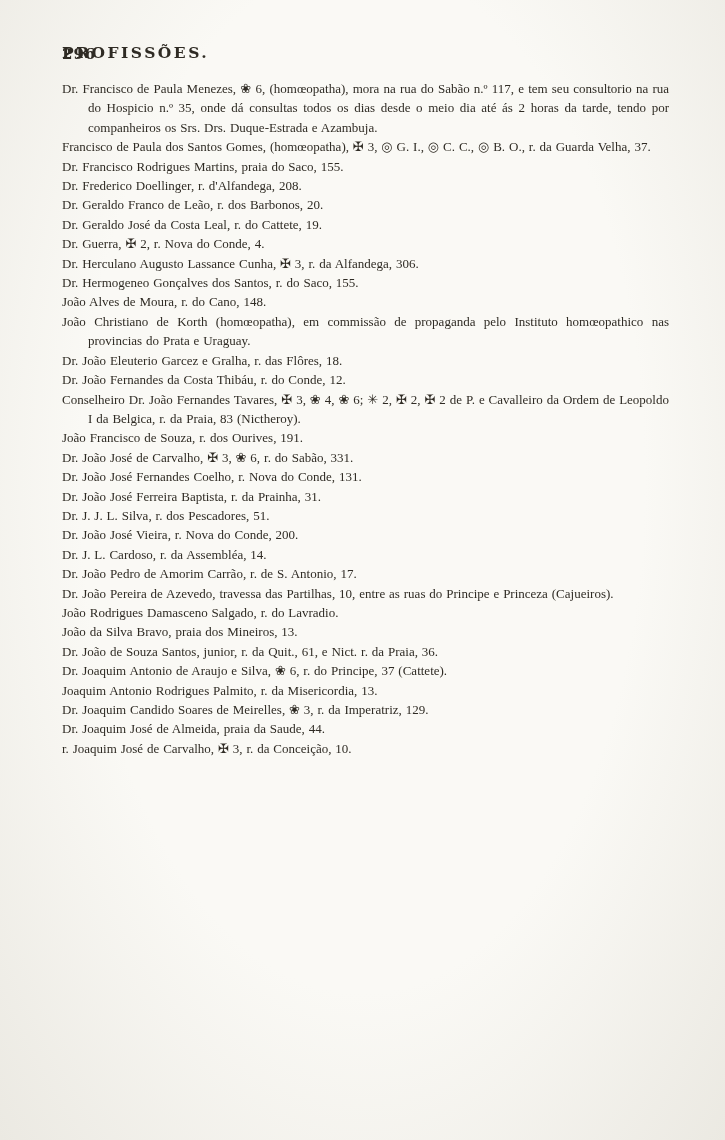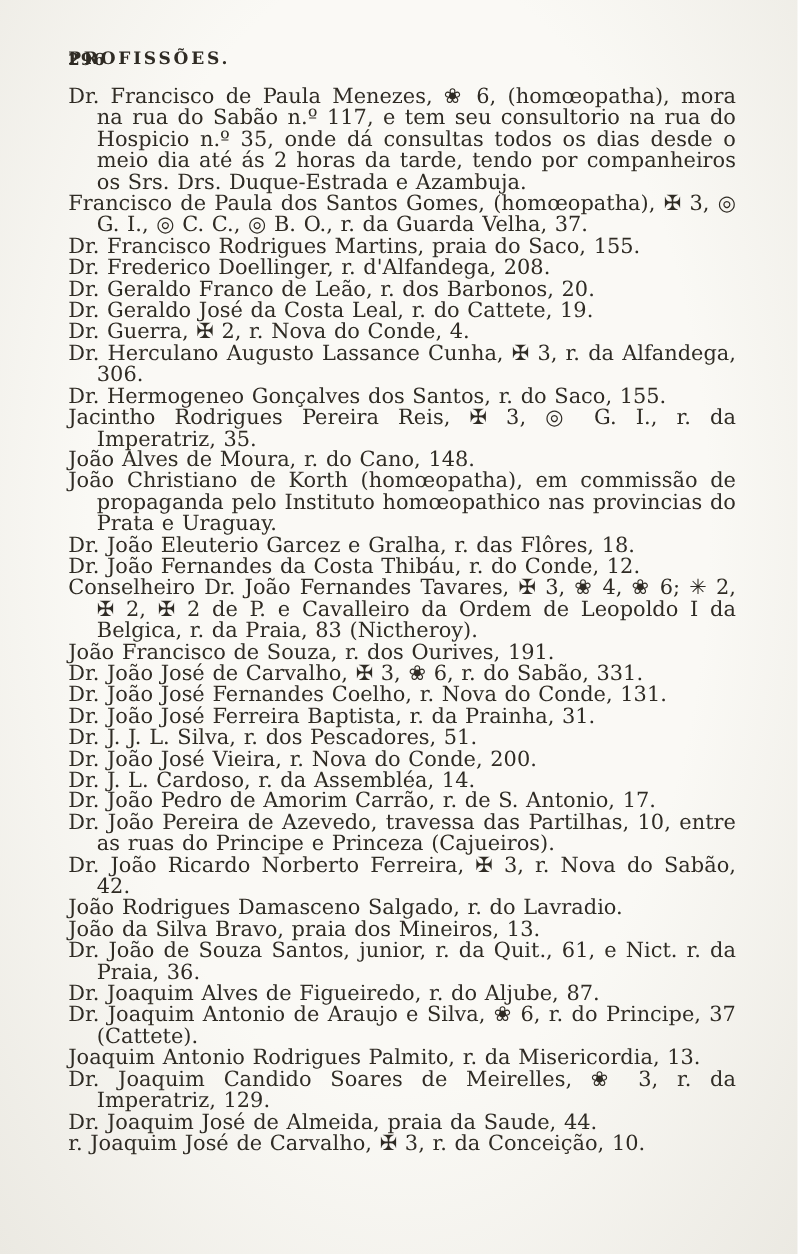--- a/index.html
+++ b/index.html
@@ -35,23 +35,24 @@
     letter-spacing: 1px;
   }
   .page-title {
     display: block;
     text-align: left;
     font-weight: bold;
     font-size: 15.5px;
     letter-spacing: 2.5px;
   }
   .entries {
-    font-size: 19px;
+    font-size: 13px;
     line-height: 19.4px;
     word-spacing: 0.05em;
+    font-family: Liberation Serif, serif;
   }
   .entry {
     margin: 0;
     padding-left: 26px;
     text-indent: -26px;
     text-align: justify;
   }
 </style>
 </head>
 <body>
@@ -64,39 +65,36 @@
   <div class="entries">
       <p class="entry">Dr. Francisco de Paula Menezes, ❀ 6, (homœopatha), mora na rua do Sabão n.º 117, e tem seu consultorio na rua do Hospicio n.º 35, onde dá consultas todos os dias desde o meio dia até ás 2 horas da tarde, tendo por companheiros os Srs. Drs. Duque-Estrada e Azambuja.</p>
       <p class="entry">Francisco de Paula dos Santos Gomes, (homœopatha), ✠ 3, ◎ G. I., ◎ C. C., ◎ B. O., r. da Guarda Velha, 37.</p>
       <p class="entry">Dr. Francisco Rodrigues Martins, praia do Saco, 155.</p>
       <p class="entry">Dr. Frederico Doellinger, r. d'Alfandega, 208.</p>
       <p class="entry">Dr. Geraldo Franco de Leão, r. dos Barbonos, 20.</p>
       <p class="entry">Dr. Geraldo José da Costa Leal, r. do Cattete, 19.</p>
       <p class="entry">Dr. Guerra, ✠ 2, r. Nova do Conde, 4.</p>
       <p class="entry">Dr. Herculano Augusto Lassance Cunha, ✠ 3, r. da Alfandega, 306.</p>
       <p class="entry">Dr. Hermogeneo Gonçalves dos Santos, r. do Saco, 155.</p>
-      <p class="entry">Jacintho Rodrigues Pereira Reis, ✠ 3, ◎ G. I., r. da Imperatriz, 35.</p>
       <p class="entry">João Alves de Moura, r. do Cano, 148.</p>
       <p class="entry">João Christiano de Korth (homœopatha), em commissão de propaganda pelo Instituto homœopathico nas provincias do Prata e Uraguay.</p>
       <p class="entry">Dr. João Eleuterio Garcez e Gralha, r. das Flôres, 18.</p>
       <p class="entry">Dr. João Fernandes da Costa Thibáu, r. do Conde, 12.</p>
       <p class="entry">Conselheiro Dr. João Fernandes Tavares, ✠ 3, ❀ 4, ❀ 6; ✳ 2, ✠ 2, ✠ 2 de P. e Cavalleiro da Ordem de Leopoldo I da Belgica, r. da Praia, 83 (Nictheroy).</p>
       <p class="entry">João Francisco de Souza, r. dos Ourives, 191.</p>
       <p class="entry">Dr. João José de Carvalho, ✠ 3, ❀ 6, r. do Sabão, 331.</p>
       <p class="entry">Dr. João José Fernandes Coelho, r. Nova do Conde, 131.</p>
       <p class="entry">Dr. João José Ferreira Baptista, r. da Prainha, 31.</p>
       <p class="entry">Dr. J. J. L. Silva, r. dos Pescadores, 51.</p>
       <p class="entry">Dr. João José Vieira, r. Nova do Conde, 200.</p>
       <p class="entry">Dr. J. L. Cardoso, r. da Assembléa, 14.</p>
       <p class="entry">Dr. João Pedro de Amorim Carrão, r. de S. Antonio, 17.</p>
       <p class="entry">Dr. João Pereira de Azevedo, travessa das Partilhas, 10, entre as ruas do Principe e Princeza (Cajueiros).</p>
-      <p class="entry">Dr. João Ricardo Norberto Ferreira, ✠ 3, r. Nova do Sabão, 42.</p>
       <p class="entry">João Rodrigues Damasceno Salgado, r. do Lavradio.</p>
       <p class="entry">João da Silva Bravo, praia dos Mineiros, 13.</p>
       <p class="entry">Dr. João de Souza Santos, junior, r. da Quit., 61, e Nict. r. da Praia, 36.</p>
-      <p class="entry">Dr. Joaquim Alves de Figueiredo, r. do Aljube, 87.</p>
       <p class="entry">Dr. Joaquim Antonio de Araujo e Silva, ❀ 6, r. do Principe, 37 (Cattete).</p>
       <p class="entry">Joaquim Antonio Rodrigues Palmito, r. da Misericordia, 13.</p>
       <p class="entry">Dr. Joaquim Candido Soares de Meirelles, ❀ 3, r. da Imperatriz, 129.</p>
       <p class="entry">Dr. Joaquim José de Almeida, praia da Saude, 44.</p>
       <p class="entry">r. Joaquim José de Carvalho, ✠ 3, r. da Conceição, 10.</p>
     </div>
 </div>
 
 </body></html>

